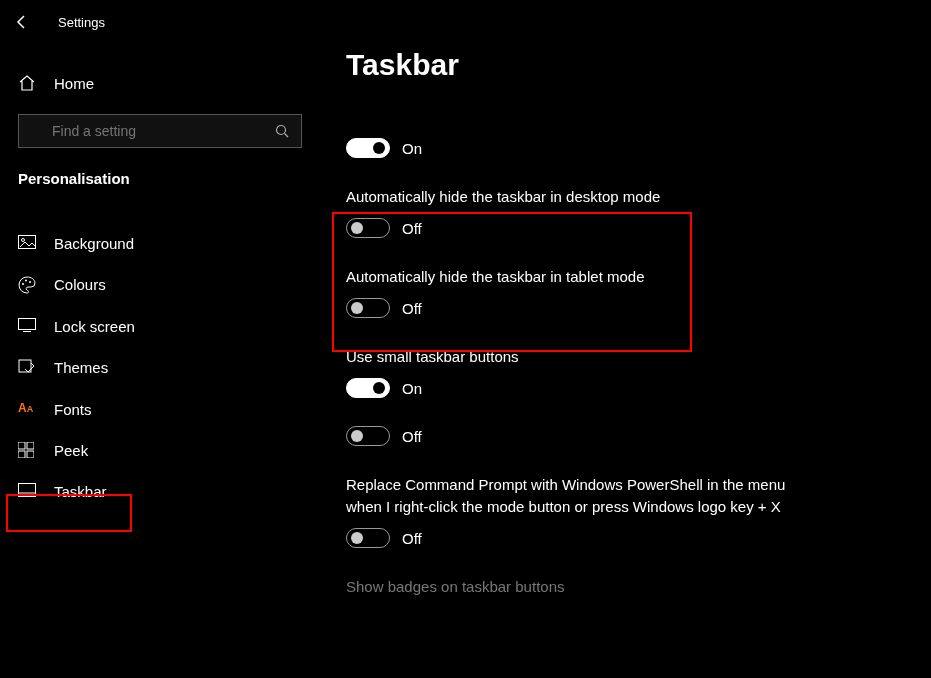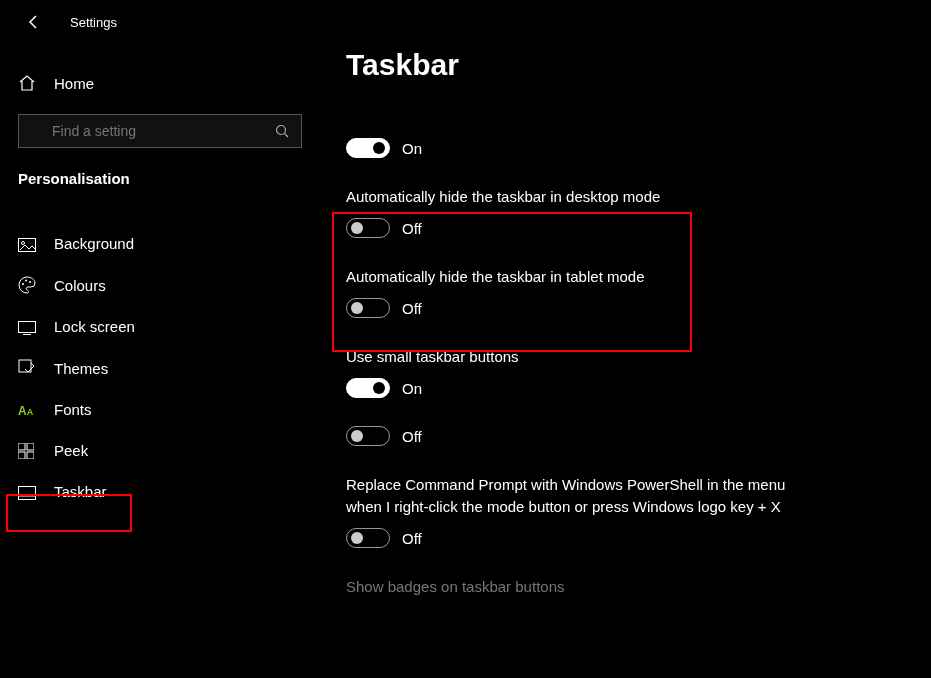--- a/index.html
+++ b/index.html
@@ -1,29 +1,29 @@
 <!DOCTYPE html>
 <html><head>
   <meta charset="utf-8">
   <style>
     * { margin:0; padding:0; box-sizing:border-box; font-family:"Segoe UI",Arial,sans-serif; }
     body { background:#000; color:#fff; width:931px; height:678px; overflow:hidden; display:flex; }
     .sidebar { width:320px; background:#000; padding:0; position:relative; }
-    .topbar { display:flex; align-items:center; height:44px; padding-left:18px; }
+    .topbar { display:flex; align-items:center; height:44px; padding-left:6px; }
     .back-arrow { width:32px; height:32px; display:flex; align-items:center; justify-content:center; margin-right:20px; cursor:pointer; }
     .app-title { font-size:13px; font-weight:400; }
     .home-row { display:flex; align-items:center; padding:12px 18px; margin-top:18px; cursor:pointer; }
     .home-row .icon { width:20px; margin-right:16px; }
     .home-row .label { font-size:15px; }
     .search-wrap { margin:10px 18px 18px 18px; }
     .search-box { display:flex; align-items:center; border:1px solid #555; background:#111; height:34px; padding:0 10px; }
     .search-box input { flex:1; background:transparent; border:none; outline:none; color:#ccc; font-size:14px;margin-left:23px; }
     .search-box .sicon { width:16px; }
     .category-title { font-size:15px; font-weight:600; padding:4px 18px 12px 18px; }
-    .nav-item { display:flex; align-items:flex-end; padding:12px 18px; cursor:pointer; font-size:15px; }
+    .nav-item { display:flex; align-items:flex-start; padding:12px 18px; cursor:pointer; font-size:15px; }
     .nav-item .icon { width:20px; margin-right:16px; display:flex; align-items:center; justify-content:flex-start; }
     .nav-item .label { }
     .main { flex:1; background:#000; padding:0 0 0 26px; overflow:hidden; }
     .page-title { font-size:30px; font-weight:600; margin-top:48px; margin-bottom:56px; }
     .setting { margin-bottom:28px; max-width:460px; }
     .setting.disabled { color:#777; }
     .setting .slabel { font-size:15px; line-height:22px; margin-bottom:10px; }
     .toggle-row { display:flex; align-items:center; }
     .toggle { width:44px; height:20px; border-radius:10px; border:1px solid #999; position:relative; cursor:pointer; margin-right:12px; }
     .toggle.on { background:#fff; border-color:#fff; }
@@ -105,21 +105,21 @@
       <span class="icon">
           <svg width="18" height="18" viewBox="0 0 18 18">
             <rect x="1" y="1" width="12" height="12" stroke="#fff" fill="none"></rect>
             <path d="M13 4 L16 7 L10 13 L7 10" stroke="#fff" fill="none"></path>
           </svg>
         </span>
       <span class="label">Themes</span>
     </div>
     <div class="nav-item">
       <span class="icon">
-          <span style="color:#84cc16;font-size:12px;font-weight:600;">A<span style="font-size:9px;">A</span></span>
+          <span style="color:#f97316;font-size:12px;font-weight:600;">A<span style="font-size:9px;">A</span></span>
         </span>
       <span class="label">Fonts</span>
     </div>
     <div class="nav-item">
       <span class="icon">
           <svg width="16" height="16" viewBox="0 0 16 16">
             <rect x="0" y="0" width="7" height="7" stroke="#fff" fill="none"></rect>
             <rect x="9" y="0" width="7" height="7" stroke="#fff" fill="none"></rect>
             <rect x="0" y="9" width="7" height="7" stroke="#fff" fill="none"></rect>
             <rect x="9" y="9" width="7" height="7" stroke="#fff" fill="none"></rect>

